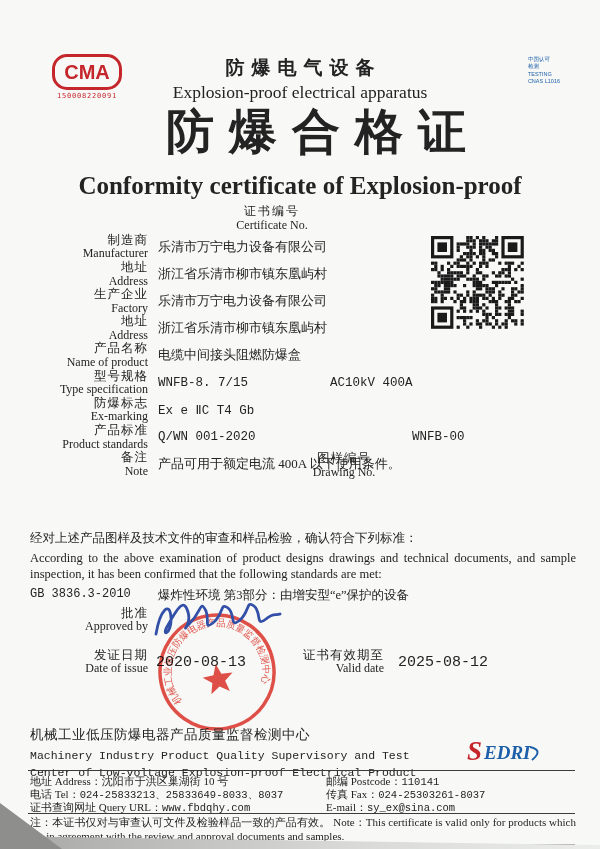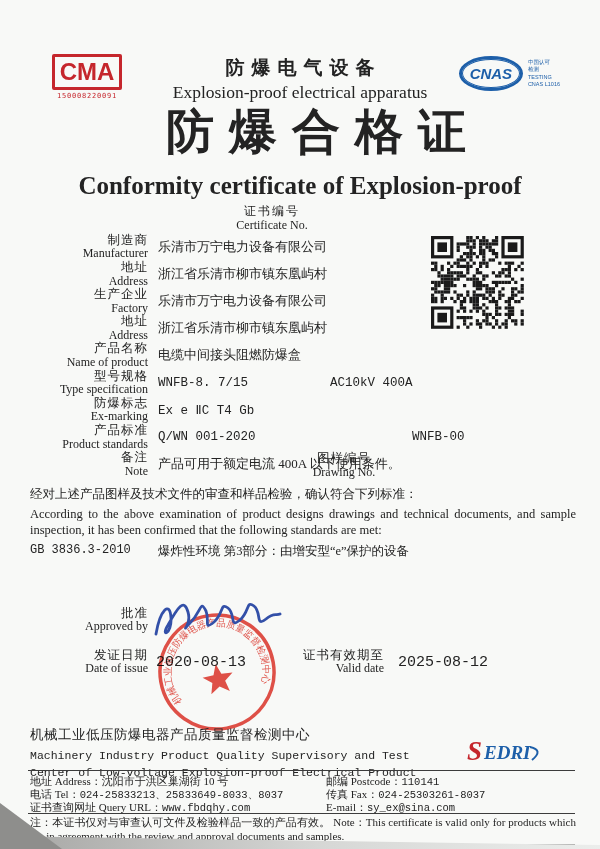--- a/index.html
+++ b/index.html
@@ -1,22 +1,22 @@
 <!DOCTYPE html>
 <html><head>
 <meta charset="utf-8">
 <style>
   html,body{margin:0;padding:0;background:#e6e7e5;}
   .page{position:relative;width:600px;height:849px;background:#f8f9f7;overflow:hidden;
         font-family:"Liberation Serif","DejaVu Serif",serif;color:#232323;}
 
   
   .cma{position:absolute;left:52px;top:54px;text-align:center;}
-  .cma-badge{width:64px;height:30px;border:3px solid #c5262c;border-radius:2px;
-             color:#c5262c;font-weight:bold;font-size:24px;
+  .cma-badge{width:64px;height:30px;border:3px solid #c5262c;border-radius:15px;
+             color:#c5262c;font-weight:bold;font-size:20px;
              font-family:"Liberation Sans","DejaVu Sans",sans-serif;
              display:flex;align-items:center;justify-content:center;}
   .cma-number{color:#c5262c;font-size:7px;letter-spacing:.8px;margin-top:2px;
               font-family:"DejaVu Sans Mono",monospace;}
   .hdr-zh{position:absolute;left:0;right:0;top:55px;text-align:center;font-size:19px;
           font-weight:bold;letter-spacing:7px;text-indent:7px;
           font-family:"DejaVu Sans","Liberation Sans",sans-serif;}
   .hdr-en{position:absolute;left:0;right:0;top:82px;text-align:center;font-size:17.5px;}
   .cnas{position:absolute;right:40px;top:56px;display:flex;gap:5px;align-items:center;}
   .cnas-oval{width:58px;height:29px;border:3px solid #1d5fa9;border-radius:50%;
@@ -52,21 +52,21 @@
   .v2{left:330px;}
   .extra-label{position:absolute;left:288px;width:112px;text-align:center;top:50%;
                transform:translateY(-50%);line-height:1.1;margin-top:28px;}
   .extra-label .zh{font-size:12.5px;letter-spacing:1px;}
   .extra-label .en{font-size:12px;}
   .extra-value{position:absolute;left:412px;top:50%;transform:translateY(-50%);}
   .qr{position:absolute;left:431px;top:236px;width:93px;height:93px;}
 
   
   .standards{position:absolute;left:30px;top:486px;width:546px;}
-  .std-intro-zh{font-size:12.5px;margin-bottom:3px;}
+  .std-intro-zh{font-size:12.5px;margin-bottom:3px;margin-top:44px;}
   .std-intro-en{font-size:12.5px;text-align:justify;line-height:1.28;}
   .std-item{display:flex;font-size:12.5px;margin-top:5px;}
   .std-code{width:128px;font-family:"Liberation Mono","DejaVu Sans Mono",monospace;
             font-size:12px;}
   .std-desc{font-size:12.5px;}
 
   
   .lbl2{position:absolute;width:148px;text-align:right;line-height:1.15;}
   .lbl2 .zh{font-size:12.5px;letter-spacing:1px;}
   .lbl2 .en{font-size:12px;}
@@ -108,21 +108,20 @@
 
 <div class="page">
 
   <div class="cma">
     <div class="cma-badge">CMA</div>
     <div class="cma-number">150008220091</div>
   </div>
   <div class="hdr-zh">防爆电气设备</div>
   <div class="hdr-en">Explosion-proof electrical apparatus</div>
   <div class="cnas">
-    <div class="cnas-oval">CNAS</div>
     <div class="cnas-lines">
       <span>中国认可</span>
       <span>检测</span>
       <span>TESTING</span>
       <span>CNAS L1016</span>
     </div>
   </div>
 
   <div class="title-zh">防爆合格证</div>
   <div class="title-en">Conformity certificate of Explosion-proof</div>

